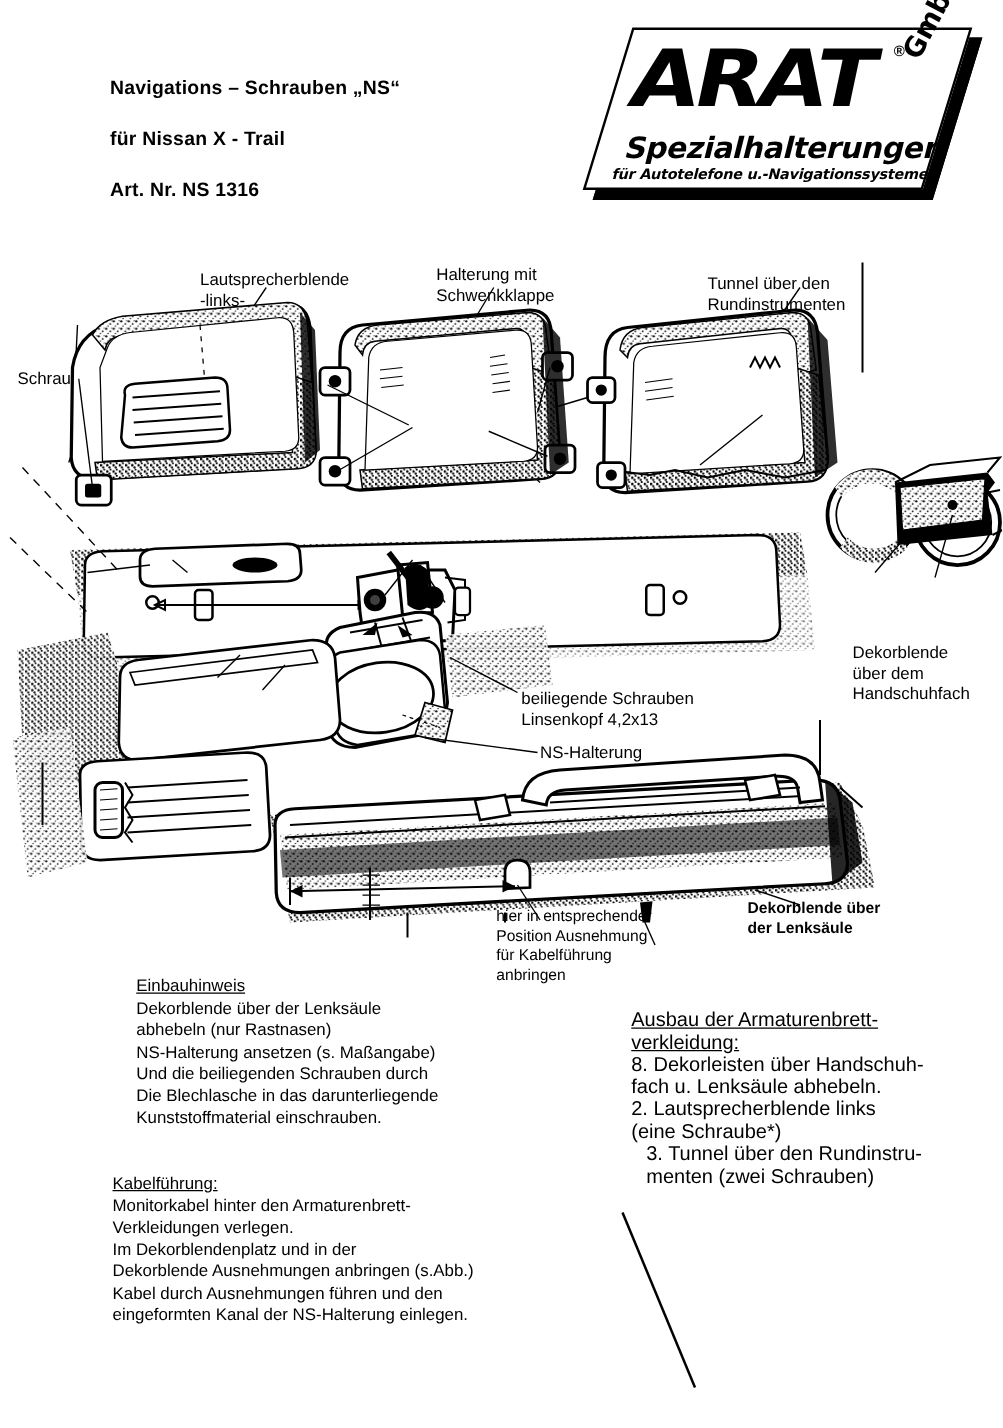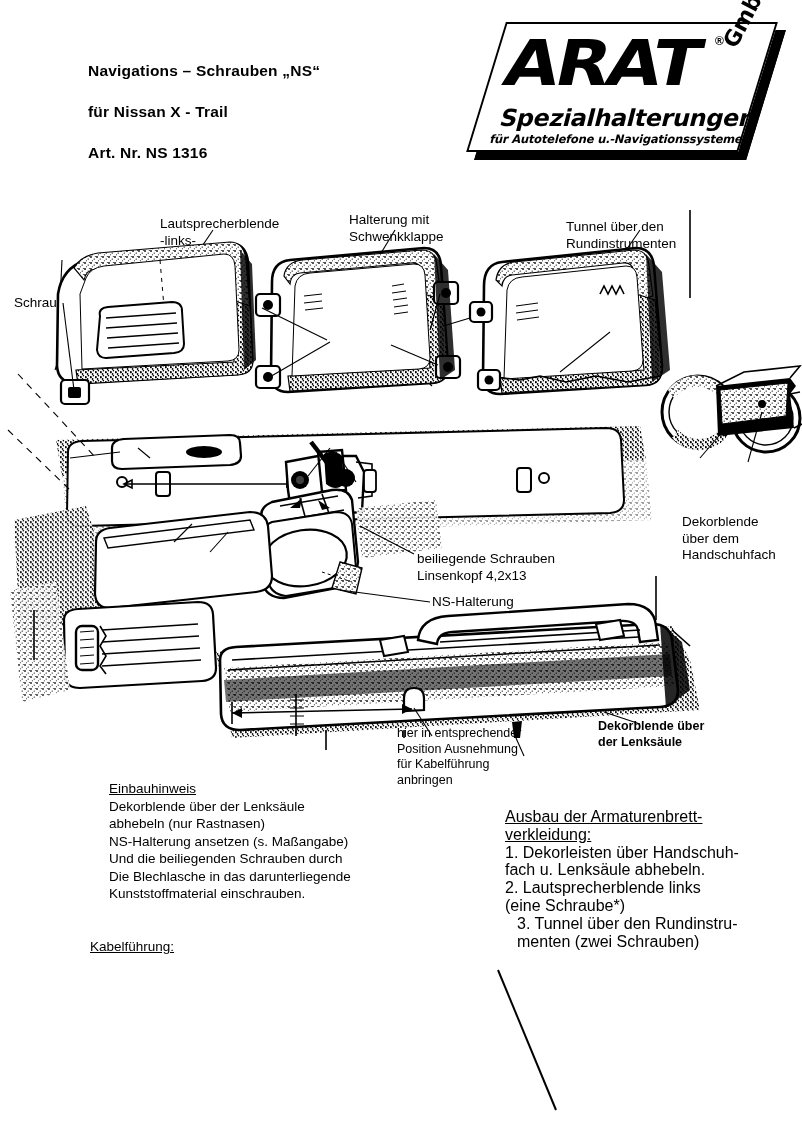--- a/index.html
+++ b/index.html
@@ -489,26 +489,32 @@
     <div class="bd">Dekorblende über der Lenksäule
 abhebeln (nur Rastnasen)
 NS-Halterung ansetzen (s. Maßangabe)
 Und die beiliegenden Schrauben durch
 Die Blechlasche in das darunterliegende
 Kunststoffmaterial einschrauben.</div>
   </div>
 
   <div class="abs textblock" style="left:90px;top:938px;width:420px;">
     <div class="hd">Kabelführung:</div>
+    <div class="bd">Monitorkabel hinter den Armaturenbrett-
+Verkleidungen verlegen.
+Im Dekorblendenplatz und in der
+Dekorblende Ausnehmungen anbringen (s.Abb.)
+Kabel durch Ausnehmungen führen und den
+eingeformten Kanal der NS-Halterung einlegen.</div>
   </div>
 
   <div class="abs listblock" style="left:505px;top:808px;width:290px;">
     <div class="hd">Ausbau der Armaturenbrett-
 verkleidung:</div>
-    <div class="li i1">1. Dekorleisten über Handschuh-
+    <div class="li i1">8. Dekorleisten über Handschuh-
     fach u. Lenksäule abhebeln.</div>
     <div class="li i2">2. Lautsprecherblende links
      (eine Schraube*)</div>
     <div class="li i3">3. Tunnel über den Rundinstru-
      menten (zwei Schrauben)</div>
   </div>
 
 </div>
 
 </body></html>

